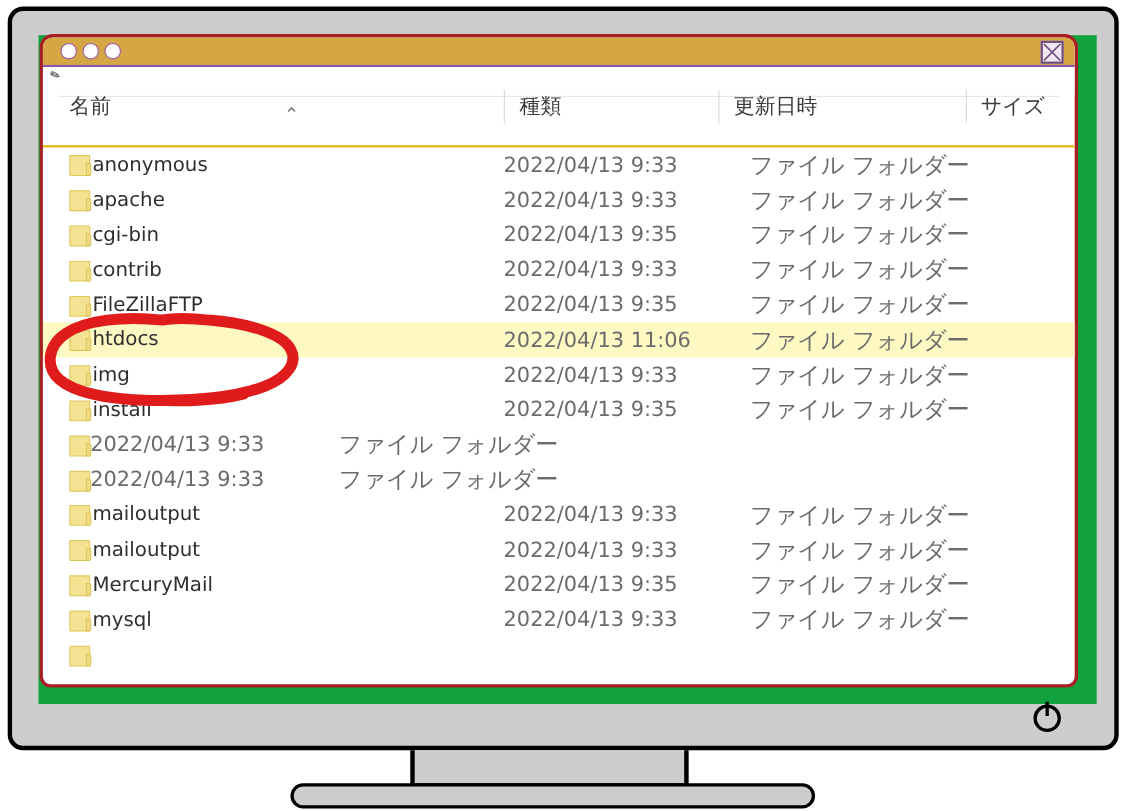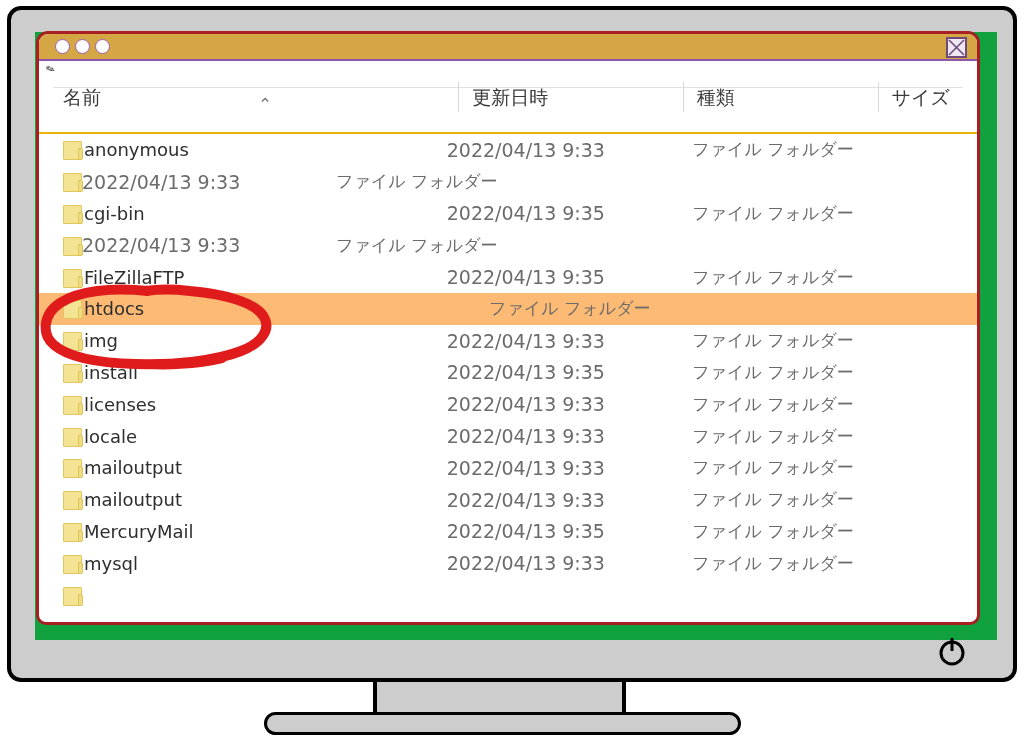--- a/index.html
+++ b/index.html
@@ -186,21 +186,21 @@
     height: 478px;
     overflow: hidden;
   }
 
   .row {
     display: flex;
     align-items: center;
     height: 31.8px;
     padding-left: 24px;
   }
-  .row.selected { background: #fdba74; }
+  .row.selected { background: #fef9c3; }
 
   .folder-icon {
     width: 19px;
     height: 21px;
     flex: 0 0 19px;
     position: relative;
   }
   .folder-icon .body {
     position: absolute;
     left: 0; top: 2px;
@@ -228,25 +228,24 @@
   }
   .cell-date {
     width: 226px;
     font-size: 19px;
     color: #6b6b6b;
     font-family: "DejaVu Sans", "Liberation Sans", sans-serif;
     white-space: nowrap;
   }
   .cell-type {
     width: 196px;
-    font-size: 17px;
+    font-size: 21px;
     color: #6b6b6b;
     font-family: "DejaVu Sans", "Liberation Sans", sans-serif;
     white-space: nowrap;
-    margin-left: 28px;
   }
   .cell-size { width: 100px; }
 
   
   .annotation {
     position: absolute;
     left: 40px;
     top: 283px;
     width: 240px;
     height: 92px;
@@ -288,26 +287,26 @@
 
     <div class="toolbar">
       <span class="toolbar-mark">✎</span>
     </div>
     <div class="header-sep"></div>
 
     <div class="col-headers">
       <div class="col col-name">
         <span>名前</span>
       </div>
+      <div class="col col-type divider">
+        <span>種類</span>
+      </div>
       <div class="col col-date divider">
         <span>更新日時</span>
       </div>
-      <div class="col col-type divider">
-        <span>種類</span>
-      </div>
       <div class="col col-size divider">
         <span>サイズ</span>
       </div>
       <span class="sort-chevron">⌃</span>
     </div>
 
     <div class="filelist" id="filelist">
         <div class="row">
           <span class="folder-icon">
             <span class="body"></span>
@@ -316,59 +315,62 @@
           <span class="cell-name">anonymous</span>
           <span class="cell-date">2022/04/13 9:33</span>
           <span class="cell-type">ファイル フォルダー</span>
           <span class="cell-size"></span>
         </div>
         <div class="row">
           <span class="folder-icon">
             <span class="body"></span>
             <span class="tab"></span>
           </span>
+          <span class="cell-name">apache</span>
           <span class="cell-date">2022/04/13 9:33</span>
           <span class="cell-type">ファイル フォルダー</span>
           <span class="cell-size"></span>
         </div>
         <div class="row">
           <span class="folder-icon">
             <span class="body"></span>
             <span class="tab"></span>
           </span>
           <span class="cell-name">cgi-bin</span>
           <span class="cell-date">2022/04/13 9:35</span>
           <span class="cell-type">ファイル フォルダー</span>
           <span class="cell-size"></span>
         </div>
         <div class="row">
           <span class="folder-icon">
             <span class="body"></span>
             <span class="tab"></span>
           </span>
+          <span class="cell-name">contrib</span>
           <span class="cell-date">2022/04/13 9:33</span>
           <span class="cell-type">ファイル フォルダー</span>
           <span class="cell-size"></span>
         </div>
         <div class="row">
           <span class="folder-icon">
             <span class="body"></span>
             <span class="tab"></span>
           </span>
           <span class="cell-name">FileZillaFTP</span>
           <span class="cell-date">2022/04/13 9:35</span>
           <span class="cell-type">ファイル フォルダー</span>
           <span class="cell-size"></span>
         </div>
         <div class="row selected">
           <span class="folder-icon">
             <span class="body"></span>
             <span class="tab"></span>
           </span>
           <span class="cell-name">htdocs</span>
+          <span class="cell-date">2022/04/13 11:06</span>
           <span class="cell-type">ファイル フォルダー</span>
           <span class="cell-size"></span>
         </div>
         <div class="row">
           <span class="folder-icon">
             <span class="body"></span>
             <span class="tab"></span>
           </span>
           <span class="cell-name">img</span>
           <span class="cell-date">2022/04/13 9:33</span>
@@ -383,31 +385,29 @@
           <span class="cell-name">install</span>
           <span class="cell-date">2022/04/13 9:35</span>
           <span class="cell-type">ファイル フォルダー</span>
           <span class="cell-size"></span>
         </div>
         <div class="row">
           <span class="folder-icon">
             <span class="body"></span>
             <span class="tab"></span>
           </span>
-          <span class="cell-name">licenses</span>
-          <span class="cell-date">2022/04/13 9:33</span>
-          <span class="cell-type">ファイル フォルダー</span>
-          <span class="cell-size"></span>
-        </div>
-        <div class="row">
-          <span class="folder-icon">
-            <span class="body"></span>
-            <span class="tab"></span>
-          </span>
-          <span class="cell-name">locale</span>
+          <span class="cell-date">2022/04/13 9:33</span>
+          <span class="cell-type">ファイル フォルダー</span>
+          <span class="cell-size"></span>
+        </div>
+        <div class="row">
+          <span class="folder-icon">
+            <span class="body"></span>
+            <span class="tab"></span>
+          </span>
           <span class="cell-date">2022/04/13 9:33</span>
           <span class="cell-type">ファイル フォルダー</span>
           <span class="cell-size"></span>
         </div>
         <div class="row">
           <span class="folder-icon">
             <span class="body"></span>
             <span class="tab"></span>
           </span>
           <span class="cell-name">mailoutput</span>

